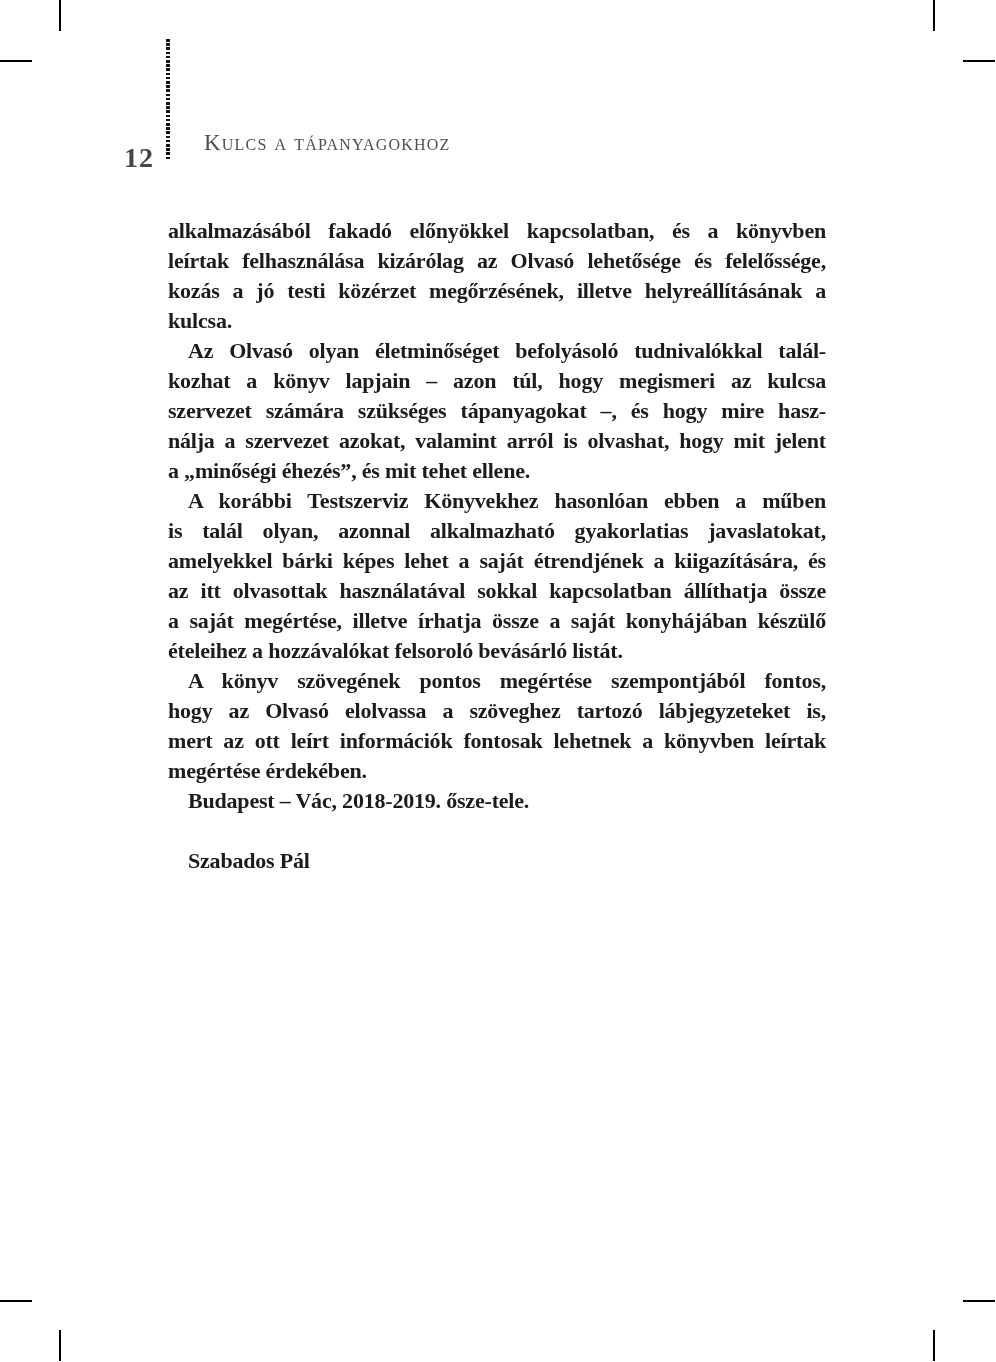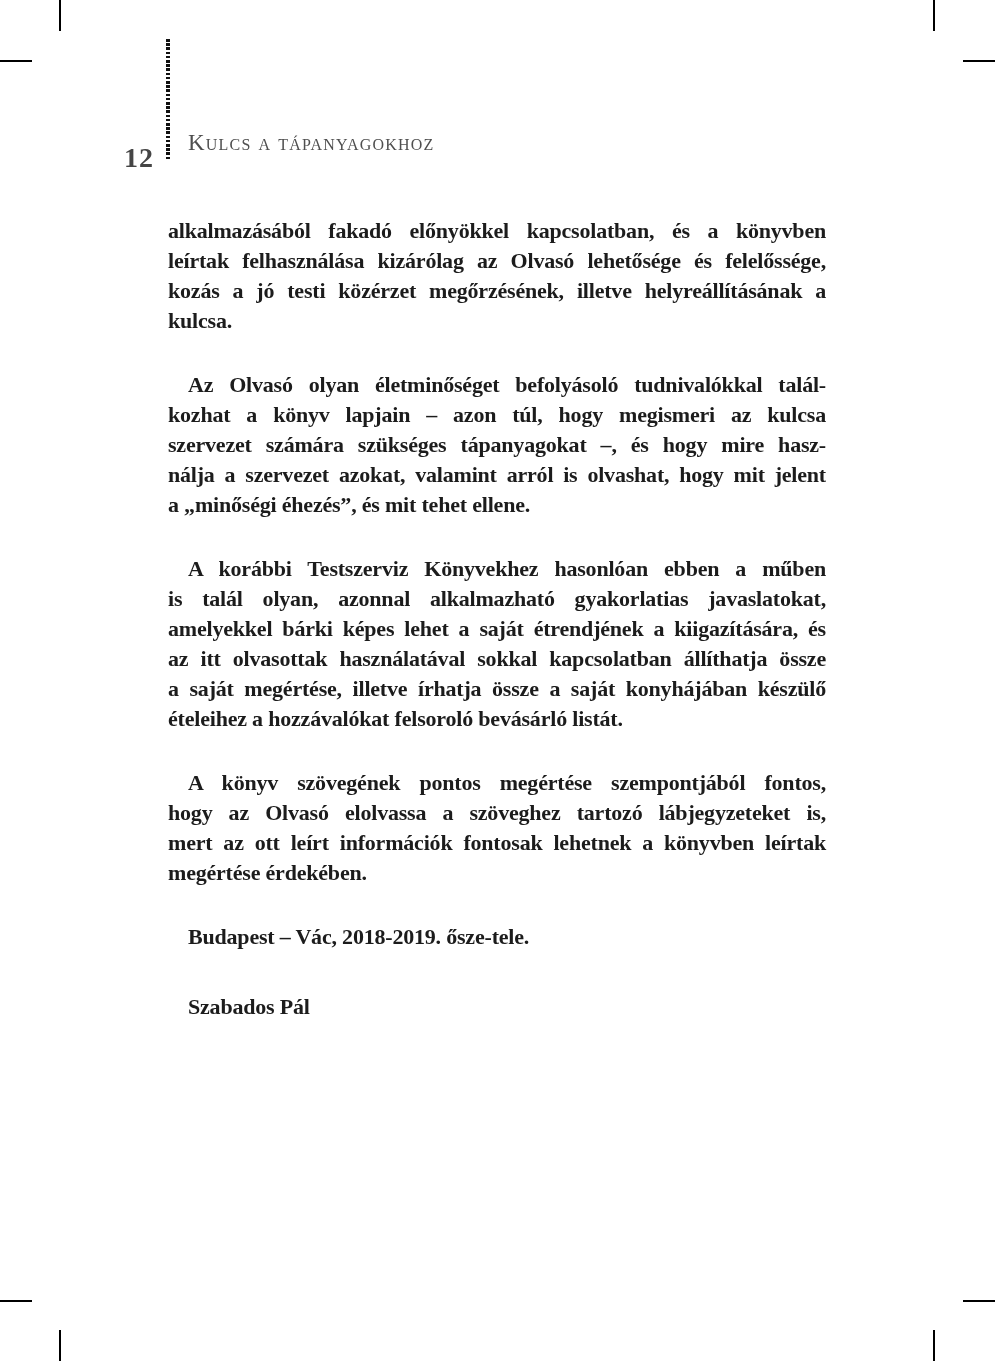--- a/index.html
+++ b/index.html
@@ -42,21 +42,21 @@
     position: absolute;
     left: 166px; top: 39px;
     width: 4px; height: 122px;
     background: repeating-linear-gradient(
       to bottom,
       var(--dotted-rule, #111) 0px, var(--dotted-rule, #111) 2.6px,
       transparent 2.6px, transparent 4.2px);
   }
   .running-header {
     position: absolute;
-    left: 188px; top: 130px;
+    left: 204px; top: 130px;
     font-variant: small-caps;
     font-size: 23px; line-height: 26px;
     letter-spacing: 1.2px;
     color: var(--header-gray, #4f4f4f);
     white-space: nowrap;
   }
 
   
   .text-block {
     position: absolute;
@@ -68,23 +68,23 @@
     font-weight: bold;
   }
   .line {
     height: 30px;
     line-height: 30px;
     text-align: justify;
     text-align-last: justify;
     white-space: nowrap;
   }
   .line.last { text-align-last: left; }
-  .line.indent { text-indent: 20px; margin-top: 34px; }
+  .line.indent { text-indent: 20px; }
   .signature {
-    margin-top: 40px;
+    margin-top: 30px;
     height: 30px; line-height: 30px;
     text-indent: 20px;
     text-align: left;
   }
 </style>
 </head>
 <body>
 
 <div class="page" style="--background: #ffffff; --body-text: #1c1c1c; --header-gray: #4f4f4f; --page-number: #454545; --crop-mark: #000000; --dotted-rule: #111111;">
 

